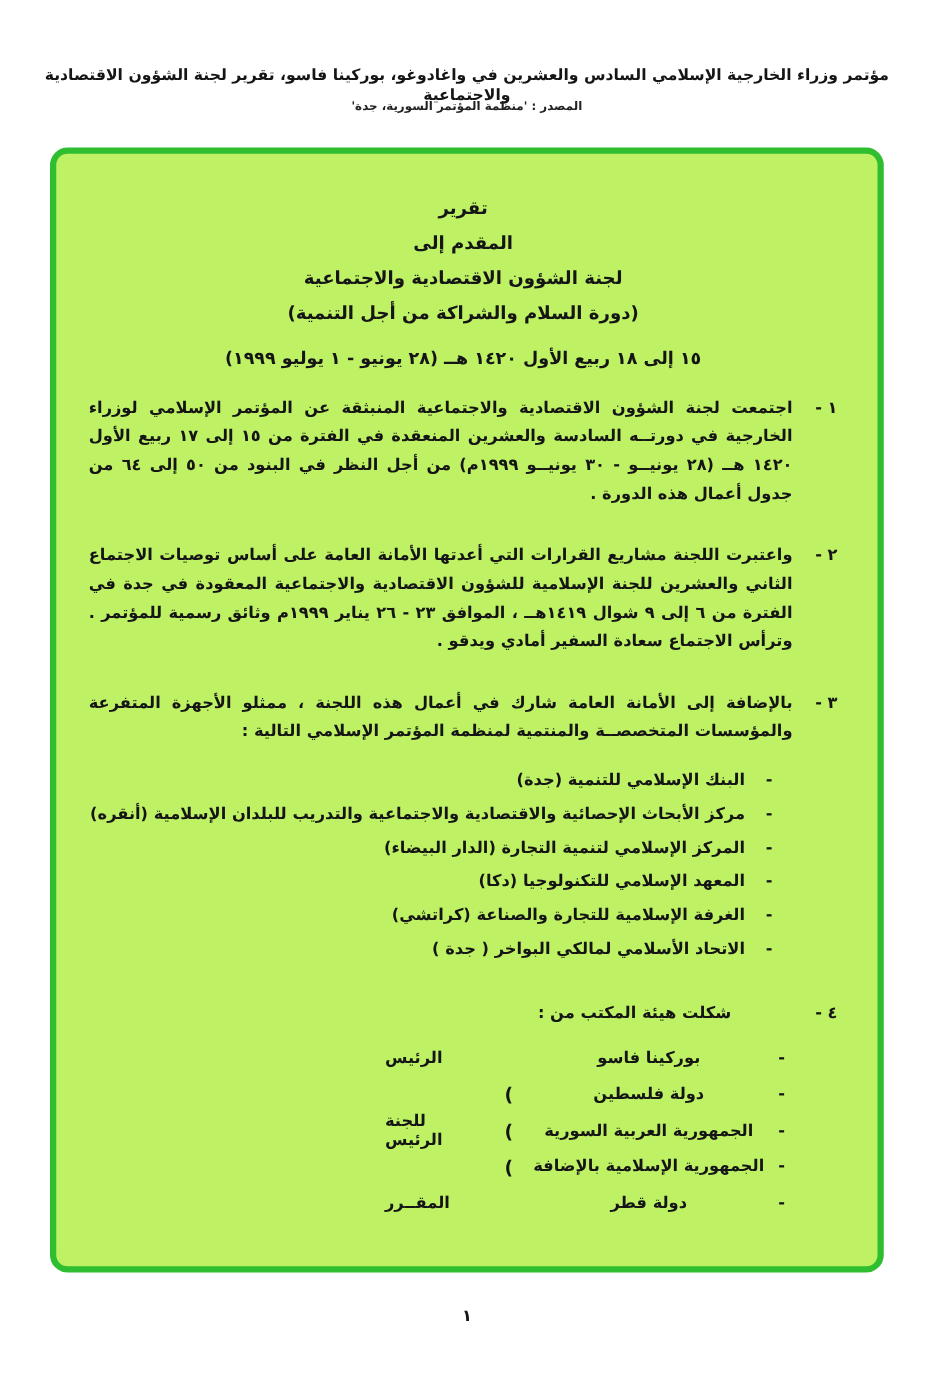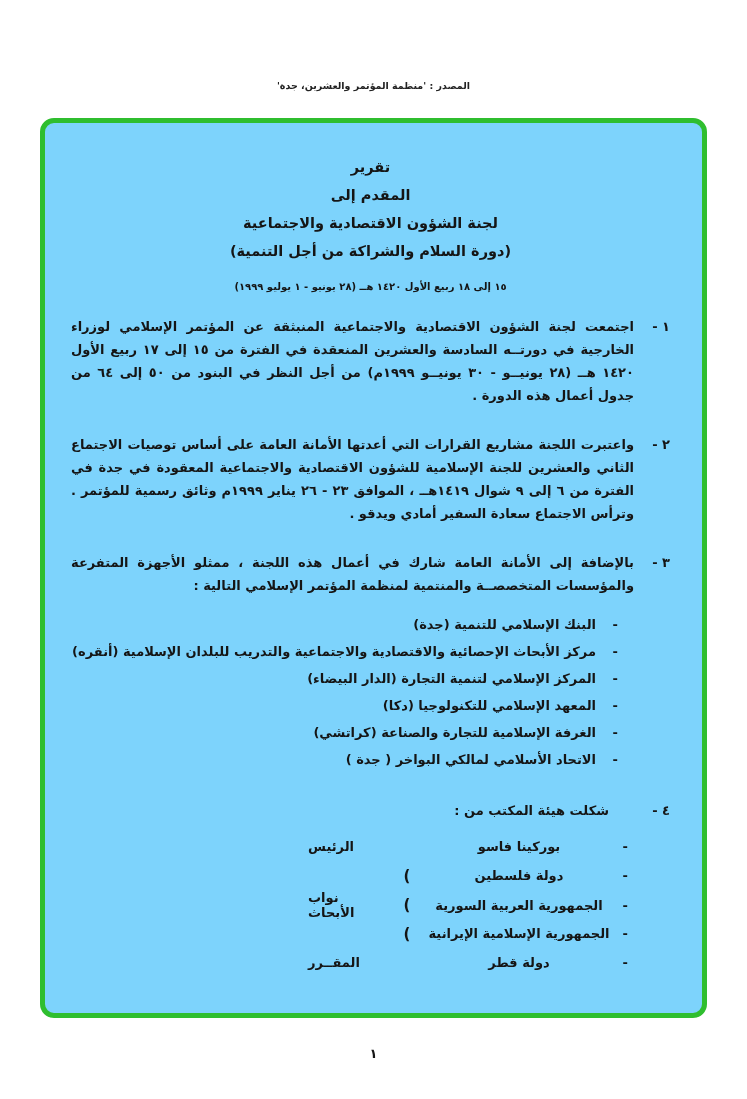--- a/index.html
+++ b/index.html
@@ -25,41 +25,41 @@
     position:absolute; top:80px; left:0; right:0;
     text-align:center; font-weight:bold; font-size:9.5px;
     color:#222;
   }
   .frame {
     position:absolute; top:118px; left:40px;
     width:667px; height:900px;
     border:5px solid var(--frame-green, #2fbe2f);
     border-radius:14px;
     padding:36px 32px 8px 26px;
-    background:#7dd3fc;
+    background:#bef264;
   }
   .title-block { text-align:center; font-weight:bold; }
   .t-line { font-size:14.5px; line-height:16px; margin-bottom:12px; }
-  .t-line.date { margin-top:20px; font-size:10px; }
+  .t-line.date { margin-top:20px; font-size:14px; }
 
   .paras { margin-top:20px; }
   .para {
     display:flex; flex-direction:row; align-items:flex-start;
     margin-bottom:26px;
     font-weight:bold; font-size:13px; line-height:23px;
   }
   .para-num { width:36px; flex:0 0 36px; }
   .para-text { flex:1; text-align:justify; }
 
   .org-list { margin:2px 52px 0 0; font-weight:bold; font-size:13px; }
   .org-row { display:flex; gap:12px; line-height:27px; }
   .org-dash { flex:0 0 10px; }
 
   .para.item4 { margin-top:26px; margin-bottom:10px; }
-  .para.item4 .para-text { margin-right:25px; }
+  .para.item4 .para-text { margin-right:49px; }
 
   .bureau { margin:4px 42px 0 0; width:320px; font-weight:bold; font-size:13px; }
   .bureau-row {
     display:grid;
     grid-template-columns:16px 186px 38px 80px;
     align-items:center;
     height:29px;
   }
   .bureau-country { text-align:center; }
   .bureau-bracket {
@@ -71,21 +71,22 @@
   .page-number {
     position:absolute; bottom:38px; left:0; right:0;
     text-align:center; font-weight:bold; font-size:13px;
   }
 </style>
 </head>
 <body>
 
 <div class="page">
 
-  <div class="source-note">المصدر :  'منظمة المؤتمر والعشرين، جدة'</div>
+  <div class="top-caption">مؤتمر وزراء الخارجية الإسلامي السادس والعشرين في واغادوغو، بوركينا فاسو، تقرير لجنة الشؤون الاقتصادية والاجتماعية</div>
+  <div class="source-note">المصدر :  'منظمة المؤتمر السورية، جدة'</div>
 
   <div class="frame">
 
     <div class="title-block">
       <div class="t-line">تقرير</div>
       <div class="t-line">المقدم إلى</div>
       <div class="t-line">لجنة الشؤون الاقتصادية والاجتماعية</div>
       <div class="t-line">(دورة السلام والشراكة من أجل التنمية)</div>
       <div class="t-line date">١٥ إلى ١٨ ربيع الأول ١٤٢٠ هــ   (٢٨ يونيو - ١ يوليو ١٩٩٩)</div>
     </div>
@@ -151,25 +152,25 @@
       <div class="bureau-row">
         <span>-</span>
         <span class="bureau-country">دولة فلسطين</span>
         <span class="bureau-bracket">(</span>
         <span class="bureau-role"></span>
       </div>
       <div class="bureau-row">
         <span>-</span>
         <span class="bureau-country">الجمهورية العربية السورية</span>
         <span class="bureau-bracket">(</span>
-        <span class="bureau-role">نواب الأبحاث</span>
+        <span class="bureau-role">للجنة الرئيس</span>
       </div>
       <div class="bureau-row">
         <span>-</span>
-        <span class="bureau-country">الجمهورية الإسلامية الإيرانية</span>
+        <span class="bureau-country">الجمهورية الإسلامية بالإضافة</span>
         <span class="bureau-bracket">(</span>
         <span class="bureau-role"></span>
       </div>
       <div class="bureau-row">
         <span>-</span>
         <span class="bureau-country">دولة قطر</span>
         <span class="bureau-bracket"></span>
         <span class="bureau-role">المقــرر</span>
       </div>
     </div>

